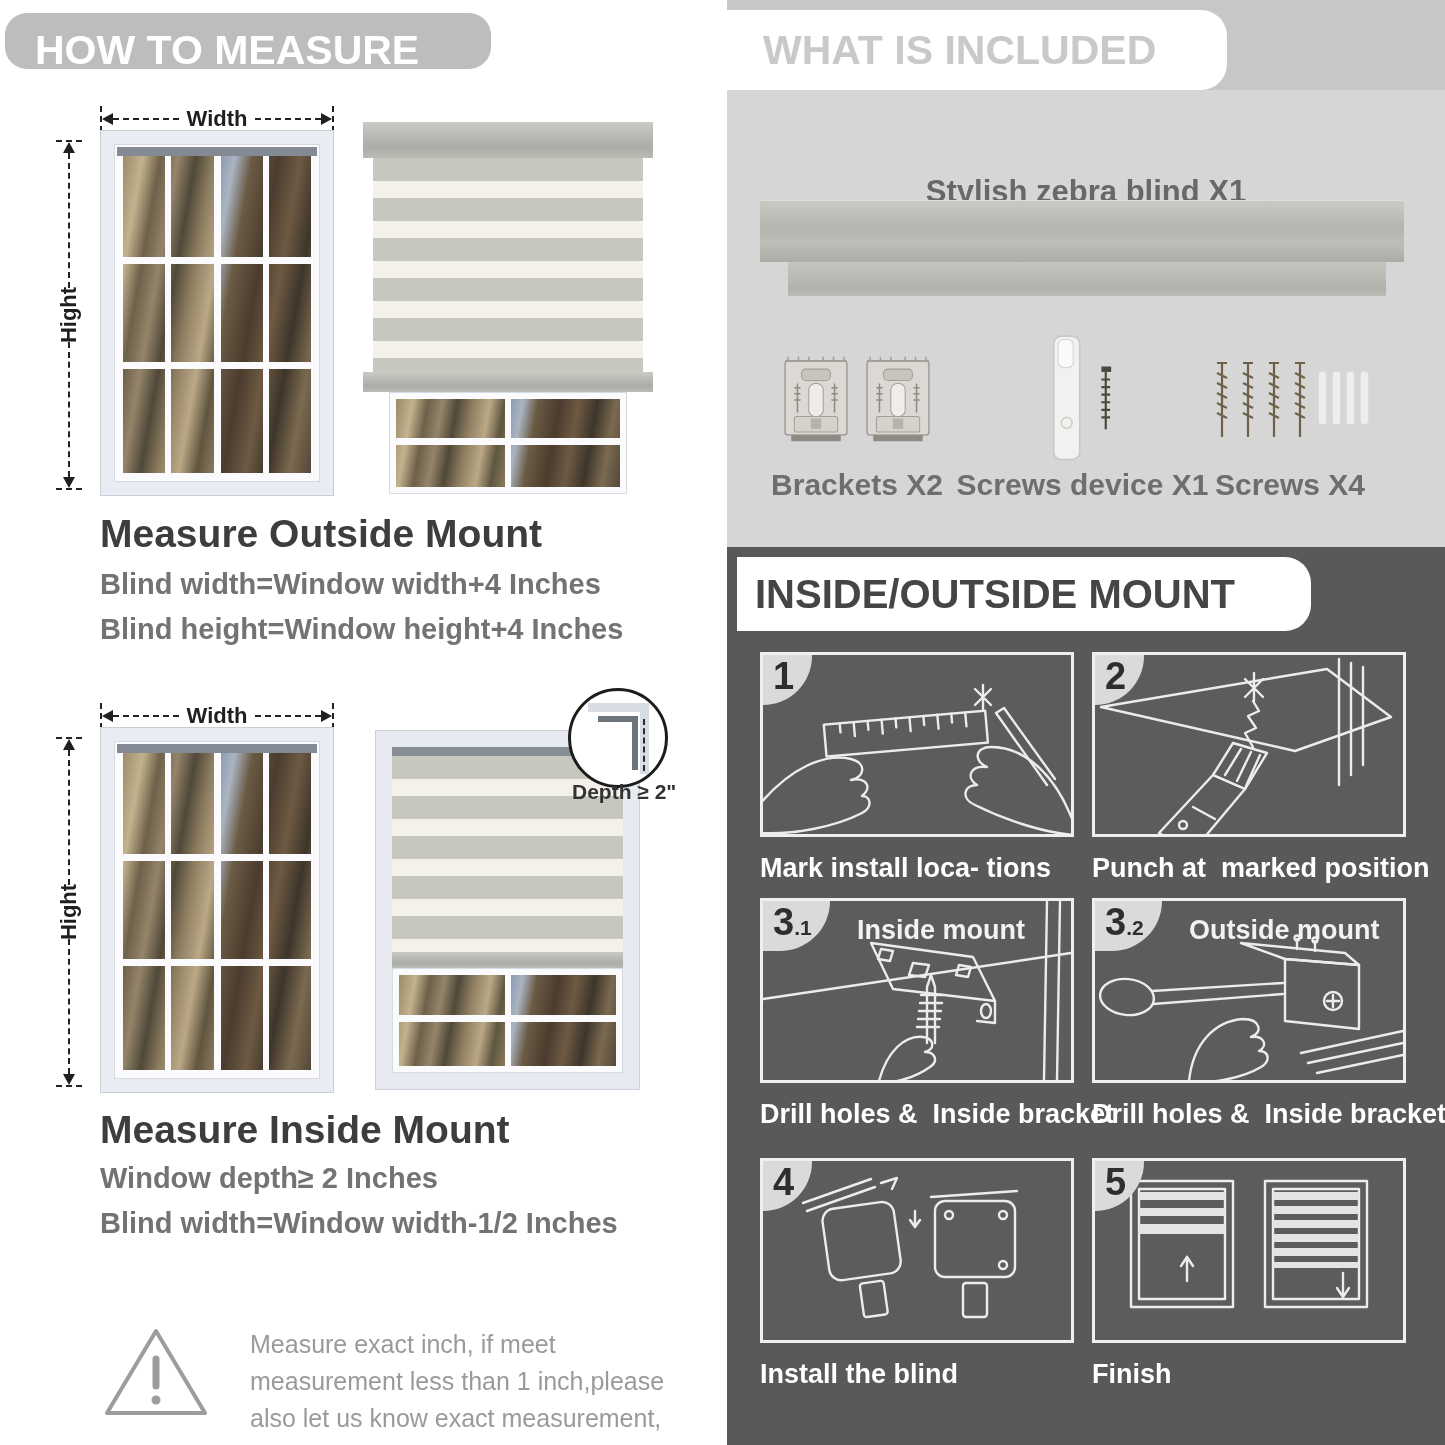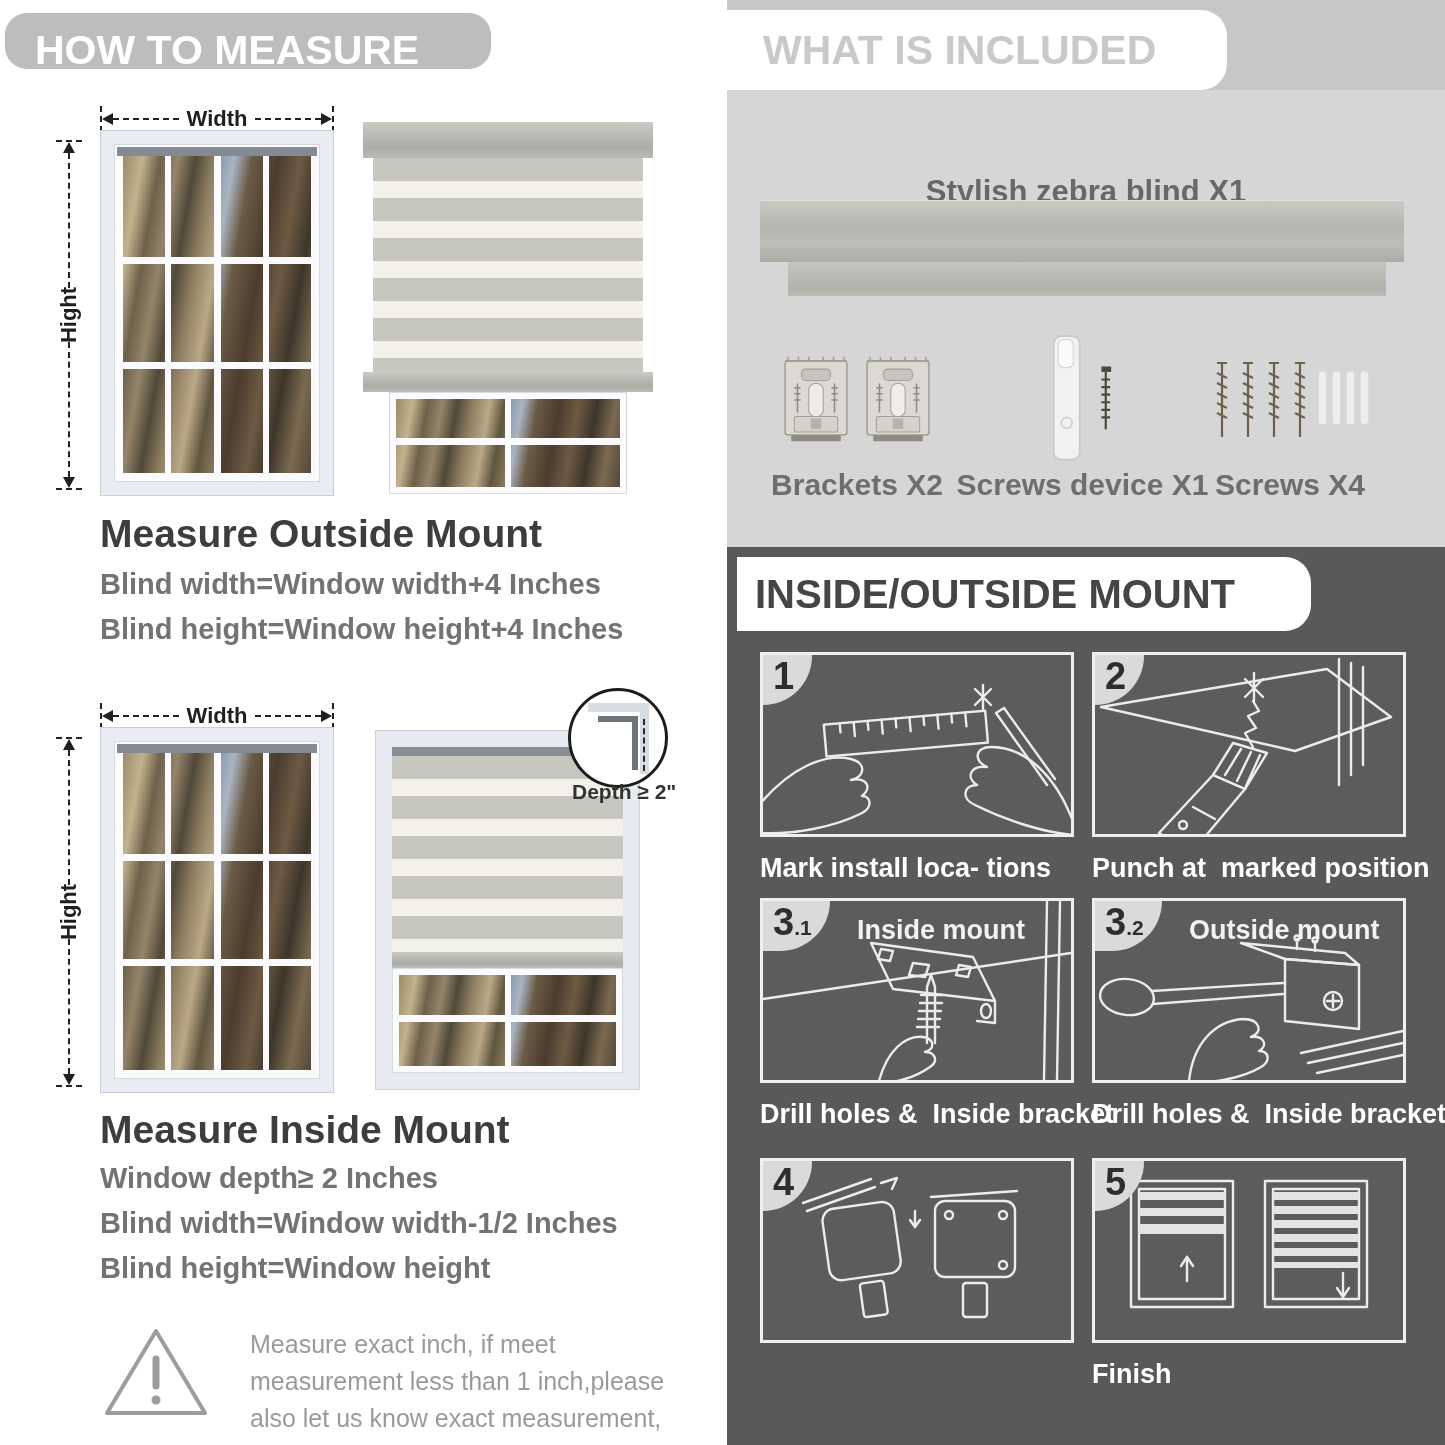--- a/index.html
+++ b/index.html
@@ -180,21 +180,20 @@
   <div class="abs magnifier" style="left:568px;top:688px;width:94px;height:94px;">
     <div class="abs" style="right:16px;top:12px;width:52px;height:62px;border-top:9px solid #d8dde3;border-right:9px solid #d8dde3;"></div>
     <div class="abs" style="right:27px;top:25px;width:34px;height:48px;border-top:6px solid #6e747c;border-right:6px solid #6e747c;"></div>
     <div class="abs" style="right:20px;top:28px;height:52px;width:0;border-left:2px dashed #2a2a2a;"></div>
   </div>
   <div class="abs depth-label" style="left:572px;top:780px;">Depth ≥ 2"</div>
 
   <div class="abs h2" style="left:100px;top:1108px;">Measure Inside Mount</div>
   <div class="abs subline" style="left:100px;top:1162px;">Window depth≥ 2 Inches</div>
   <div class="abs subline" style="left:100px;top:1207px;">Blind width=Window width-1/2 Inches</div>
-  <div class="abs subline" style="left:100px;top:1252px;">Blind height=Window height</div>
 
   <svg class="abs" style="left:100px;top:1322px;" width="112" height="100" viewBox="0 0 112 100">
     <path d="M56,9 L105,91 L7,91 Z" fill="none" stroke="#9c9c9c" stroke-width="4" stroke-linejoin="round"></path>
     <line x1="56" y1="37" x2="56" y2="64" stroke="#9c9c9c" stroke-width="7" stroke-linecap="round"></line>
     <circle cx="56" cy="78" r="4.5" fill="#9c9c9c"></circle>
   </svg>
   <div class="abs warn-text" style="left:250px;top:1326px;width:462px;">Measure exact inch, if meet measurement less than 1 inch,please also let us know exact measurement, please do not leave it</div>
 
   <div class="abs inc-band"></div>
   <div class="abs inc-bg"></div>
@@ -369,20 +368,21 @@
           <path d="M168,36 L254,30"></path>
           <path d="M152,50 v16 M152,66 l-5,-7 M152,66 l5,-7"></path>
           <rect x="172" y="40" width="80" height="76" rx="10"></rect>
           <circle cx="186" cy="54" r="4"></circle>
             <circle cx="240" cy="54" r="4"></circle>
             <circle cx="240" cy="104" r="4"></circle>
           <rect x="200" y="122" width="24" height="34" rx="3"></rect>
         </g>
       </svg>
     </div>
+    <div class="tile-caption">Install the blind</div>
   </div>
 
   <div class="tile" style="left:1092px;top:1158px;">
     <div class="tile-img">
       <div class="badge"><span>5</span><span class="sub"></span></div>
       <svg viewBox="0 0 308 179">
         <g class="lineart">
           <rect x="36" y="20" width="102" height="126"></rect>
           <rect x="44" y="28" width="86" height="110"></rect>
           <rect x="170" y="20" width="102" height="126"></rect>

